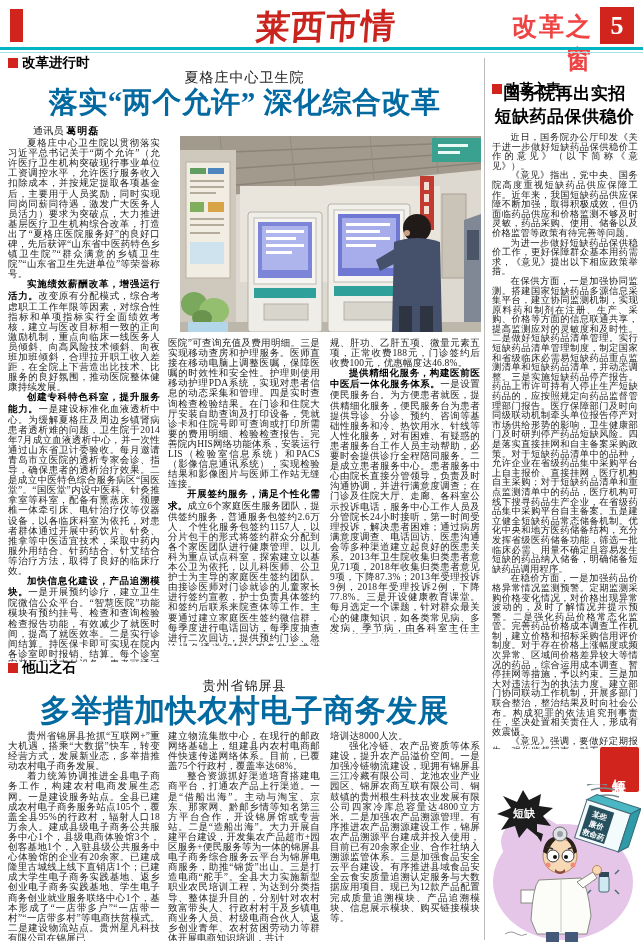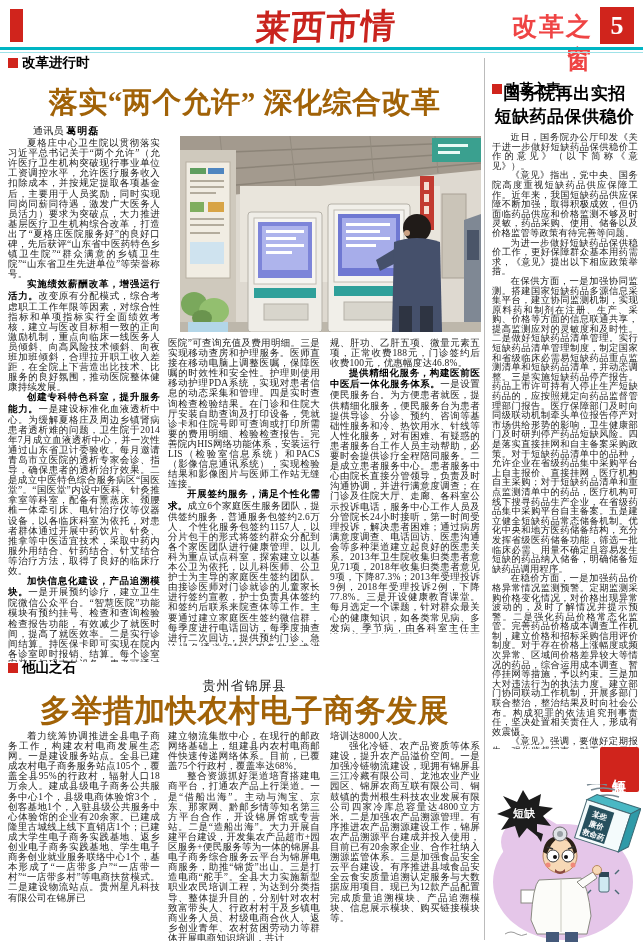--- a/index.html
+++ b/index.html
@@ -22,21 +22,21 @@
   .cyan-rule{left:0;top:47px;width:643px;height:3px;background:#00b5c3;}
   .cyan-rule2{left:0;top:52px;width:643px;height:1px;background:#9fe2e8;}
 
   
   .sec-tag{font-family:"Liberation Sans",sans-serif;font-weight:bold;font-size:13.5px;color:#000;
            display:flex;align-items:center;gap:4px;}
   .sec-tag .sq{width:10px;height:10px;background:#d0241c;display:inline-block;}
 
   
   .kicker{text-align:center;font-size:14px;color:#222;letter-spacing:1px;}
-  .headline-xl{text-align:center;font-size:29px;font-weight:bold;letter-spacing:0.5px;color:#a16207;
+  .headline-xl{text-align:center;font-size:29px;font-weight:bold;letter-spacing:0.5px;color:#0369a1;
                font-family:"Liberation Serif",serif;white-space:nowrap;}
   .headline-r{width:149px;text-align:center;font-size:17px;font-weight:bold;line-height:23px;
               letter-spacing:0.5px;color:#000;}
 
   
   .col{overflow:hidden;}
   .col p{margin:0;text-indent:2em;text-align:justify;font-size:9.5px;line-height:10.1px;
          letter-spacing:0.2px;color:#1b1b1b;}
   .col p b{font-family:Liberation Mono, monospace;font-weight:bold;color:#000;}
   .col .byline{text-indent:2.5em;font-size:10px;margin-bottom:1px;}
@@ -69,20 +69,21 @@
   <div class="abs cyan-rule"></div>
   <div class="abs cyan-rule2"></div>
 
   <div class="abs vdiv"></div>
 
   <div class="abs sec-tag" style="left:8px;top:54px;">
     <span class="sq"></span>
     <span>改革进行时</span>
   </div>
 
+  <div class="abs kicker" style="left:8px;top:69px;width:473px;">夏格庄中心卫生院</div>
   <div class="abs headline-xl" style="left:8px;top:83px;width:473px;">落实“两个允许” 深化综合改革</div>
 
   <div class="abs photo">
     <svg width="301" height="196" viewBox="0 0 301 196">
       <rect x="0" y="0" width="301" height="196" fill="#ded9d0"></rect>
       <polygon points="0,0 301,0 301,34 0,64" fill="#a39a8e"></polygon>
       <line x1="0" y1="18" x2="301" y2="6" stroke="#8c8478" stroke-width="1.5"></line>
       <line x1="0" y1="36" x2="301" y2="16" stroke="#8c8478" stroke-width="1.5"></line>
       <line x1="0" y1="54" x2="301" y2="27" stroke="#8c8478" stroke-width="1.5"></line>
       <line x1="40" y1="0" x2="46" y2="60" stroke="#938b7f" stroke-width="1"></line>
@@ -178,20 +179,21 @@
   </div>
 
   <div class="abs sec-tag" style="left:8px;top:659px;">
     <span class="sq"></span>
     <span>他山之石</span>
   </div>
   <div class="abs kicker" style="left:8px;top:677px;width:473px;font-size:13px;">贵州省锦屏县</div>
   <div class="abs headline-xl" style="left:8px;top:690px;width:473px;font-size:31px;">多举措加快农村电子商务发展</div>
 
   <div class="abs col" style="left:8px;top:731px;width:152px;height:210px;">
+    <p>贵州省锦屏县抢抓“互联网+”重大机遇，搭乘“大数据”快车，转变经营方式，发展新业态，多举措推动农村电子商务发展。</p>
     <p>着力统筹协调推进全县电子商务工作，构建农村电商发展生态网。一是建设服务站点。全县已建成农村电子商务服务站点105个，覆盖全县95%的行政村，辐射人口18万余人。建成县级电子商务公共服务中心1个，县级电商体验馆3个，创客基地1个，入驻县级公共服务中心体验馆的企业有20余家。已建成隆里古城线上线下直销店1个；已建成大学生电子商务实践基地、返乡创业电子商务实践基地、学生电子商务创业就业服务联络中心1个，基本形成了“一店带多户”“一店带一村”“一店带多村”等电商扶贫模式。二是建设物流站点。贵州星凡科技有限公司在锦屏已</p>
   </div>
   <div class="abs col" style="left:168px;top:731px;width:152px;height:210px;">
     <p style="text-indent:0;">建立物流集散中心，在现行的邮政网络基础上，组建县内农村电商邮件快速传递网络体系。目前，已覆盖75个行政村，覆盖率达68%。</p>
     <p>整合资源抓好渠道培育搭建电商平台，打通农产品上行渠道。一是“借船出海”。主动与淘宝、京东、那家网、黔邮乡情等知名第三方平台合作，开设锦屏馆或专营站。二是“造船出海”。大力开展自建平台建设，开发集农产品超市+园区服务+便民服务等为一体的锦屏县电子商务综合服务云平台为锦屏电商服务，助推“锦货”出山。三是打造电商“舵手”。全县大力实施新型职业农民培训工程，为达到分类指导、整体提升目的，分别针对农村致富带头人、行政村村干及乡镇电商业务人员、村级电商合伙人、返乡创业青年、农村贫困劳动力等群体开展电商知识培训，共计</p>
   </div>
   <div class="abs col" style="left:330px;top:731px;width:150px;height:210px;">
     <p style="text-indent:0;">培训达8000人次。</p>
     <p>强化冷链、农产品资质等体系建设，提升农产品溢价空间。一是加强冷链物流建设，现拥有锦屏县三江冷藏有限公司、龙池农业产业园区、锦屏农商互联有限公司、铜鼓镇的贵州根生科技农业发展有限公司四家冷库总容量达4800立方米。二是加强农产品溯源管理。有序推进农产品溯源建设工作，锦屏农产品溯源平台建成并投入使用，目前已有20余家企业、合作社纳入溯源监管体系。三是加强食品安全云平台建设。有序推进县域食品安全云食安质量追溯认定服务与大数据应用项目。现已为12款产品配置完成质量追溯模块、产品追溯模块、信息展示模块、购买链接模块等。</p>
   </div>

